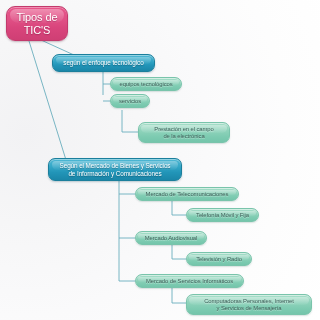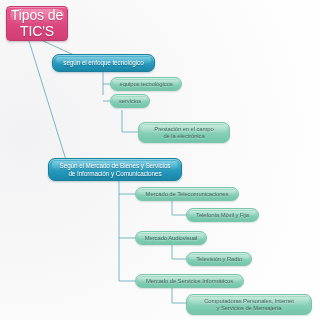--- a/index.html
+++ b/index.html
@@ -38,23 +38,23 @@
     border-radius: 7px;
     line-height: 1.12;
     white-space: pre-line;
     letter-spacing: -0.1px;
   }
 
   
   .node.root {
     background: linear-gradient(180deg, #e8558a 0%, #e05085 38%, #d9457c 62%, #cf3f74 100%);
     border: 1px solid #c23a6c;
-    border-radius: 4px;
+    border-radius: 9px;
     color: #ffffff;
-    font-size: 14px;
+    font-size: 11px;
     text-shadow: 0 1px 1px rgba(120,20,60,.45);
     box-shadow: 0 1px 2px rgba(80,30,55,.30),
                 inset 0 1px 0 rgba(255,255,255,.34);
   }
   .node.root::after {
     content: "";
     position: absolute;
     left: 3px; right: 3px; top: 2px;
     height: 42%;
     border-radius: 7px 7px 10px 10px;

